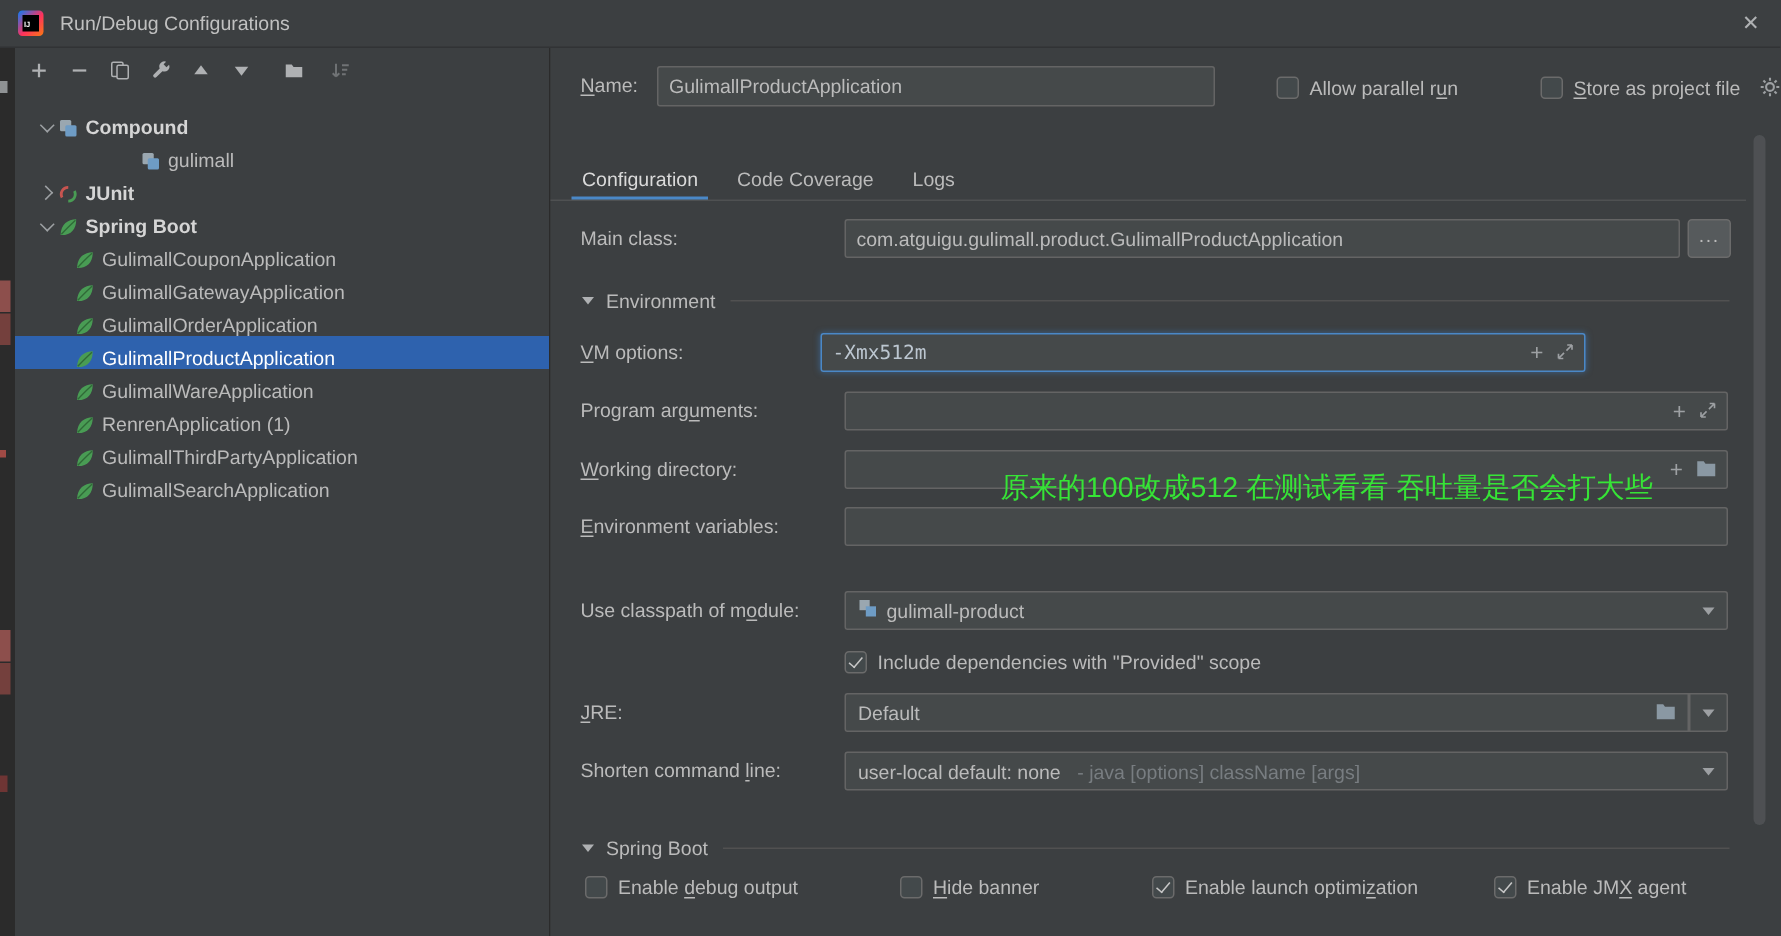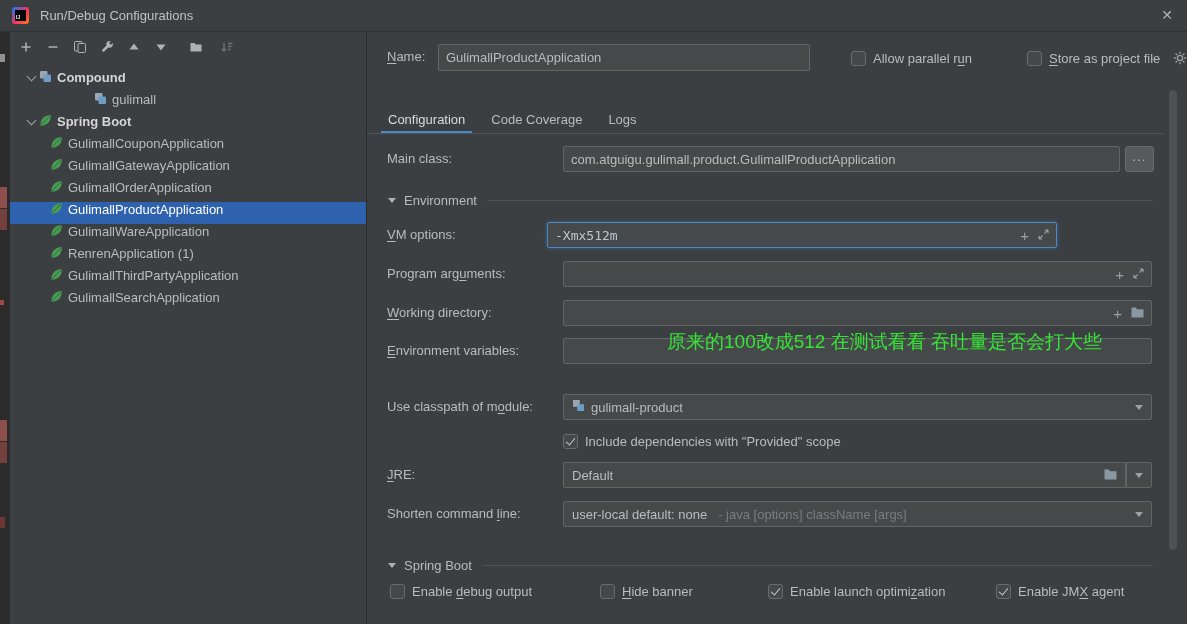--- a/index.html
+++ b/index.html
@@ -25,21 +25,21 @@
   .a6{top:410px;width:7px;height:21px;background:#74403d}
   .a7{top:485px;width:5px;height:11px;background:#6e3534}
 
   
   .tree-panel{position:absolute;top:32px;left:10px;width:357px;bottom:0;background:#3c3f41;border-right:1px solid #2b2b2b;z-index:2}
   .tree-toolbar{height:30px;display:flex;align-items:center;padding-left:8px;gap:11px}
   .tbtn{width:16px;height:16px;display:flex;align-items:center;justify-content:center;cursor:default;flex:none}
   .tbtn.sep-before{margin-left:8px}
   .tbtn.sep-before2{margin-left:4px}
   .tree{margin-top:8px}
-  .tree-row{height:22px;display:flex;align-items:flex-start;cursor:default;white-space:nowrap}
+  .tree-row{height:22px;display:flex;align-items:flex-end;cursor:default;white-space:nowrap}
   .tree-row.lvl0{padding-left:14px}
   .tree-row.lvl1{padding-left:40px}
   .tree-row.lvl2{padding-left:84px}
   .tree-row.selected{background:#2e62ae}
   .tree-row.selected .tlabel{color:#ffffff}
   .tree-row.bold .tlabel{font-weight:bold;color:#d5d5d5}
   .chev{width:15px;height:15px;flex:none;display:flex;align-items:center;justify-content:center}
   .chev.down::before{content:"";width:6px;height:6px;border-right:1.4px solid #9da0a3;border-bottom:1.4px solid #9da0a3;transform:rotate(45deg);margin-top:-3px}
   .chev.right::before{content:"";width:6px;height:6px;border-right:1.4px solid #9da0a3;border-bottom:1.4px solid #9da0a3;transform:rotate(-45deg);margin-left:-3px}
   .ticon{width:13px;height:13px;flex:none;margin-right:5px;display:flex;align-items:center;justify-content:center}
@@ -76,21 +76,21 @@
   .cblabel{color:#bbbbbb}
   .gear{margin-left:6px;display:flex;align-items:center}
 
   .sb-checks{position:absolute;left:0;right:0;height:18px}
   .chk-item{position:absolute;top:0}
   .sb-checks .chk-item:nth-child(1){left:23px}
   .sb-checks .chk-item:nth-child(2){left:233px}
   .sb-checks .chk-item:nth-child(3){left:401px}
   .sb-checks .chk-item:nth-child(4){left:629px}
 
-  .annotation{position:absolute;left:300px;top:297px;font-size:19px;color:#36e436;white-space:nowrap;z-index:6}
+  .annotation{position:absolute;left:300px;top:280px;font-size:19px;color:#36e436;white-space:nowrap;z-index:6}
   .vscroll{position:absolute;right:10px;top:58px;width:8px;height:460px;background:#54575a;border-radius:4px;opacity:.75}
 </style>
 </head>
 <body>
 
 <div class="titlebar">
   <span class="app-icon">
       <span class="app-icon-core">IJ</span>
     </span>
   <span class="title-text">Run/Debug Configurations</span>
@@ -166,20 +166,30 @@
       <div class="tree-row lvl2">
         <span class="ticon">
           <svg width="13" height="13" viewBox="0 0 13 13">
             <rect x="1" y="1" width="7.5" height="7.5" rx="1" fill="#9aa7b0"></rect>
             <rect x="4.5" y="4.5" width="7.5" height="7.5" rx="1" fill="#6e9cc5"></rect>
           </svg>
         </span>
         <span class="tlabel">gulimall</span>
       </div>
       <div class="tree-row lvl0 bold">
+        <span class="chev right"></span>
+        <span class="ticon">
+          <svg width="13" height="13" viewBox="0 0 13 13">
+            <path d="M6.5 1A5.5 5.5 0 0 0 1.6 9.2l1.6-1a3.7 3.7 0 0 1 3.3-5.4z" fill="#c75450"></path>
+            <path d="M6.5 12A5.5 5.5 0 0 0 11.4 3.8l-1.6 1a3.7 3.7 0 0 1-3.3 5.4z" fill="#499C54"></path>
+          </svg>
+        </span>
+        <span class="tlabel">JUnit</span>
+      </div>
+      <div class="tree-row lvl0 bold">
         <span class="chev down"></span>
         <span class="ticon">
           <svg width="13" height="13" viewBox="0 0 13 13">
             <path d="M11.8 1.1C6.3 1.3 1.6 4.2 1.4 11.7c6.9.3 10.6-4 10.4-10.6z" fill="#499C54"></path>
             <path d="M11.3 1.8C8.2 4.7 5.1 7.6 1.9 11.2" stroke="#2f6a37" stroke-width=".9" fill="none"></path>
           </svg>
         </span>
         <span class="tlabel">Spring Boot</span>
       </div>
       <div class="tree-row lvl1">

